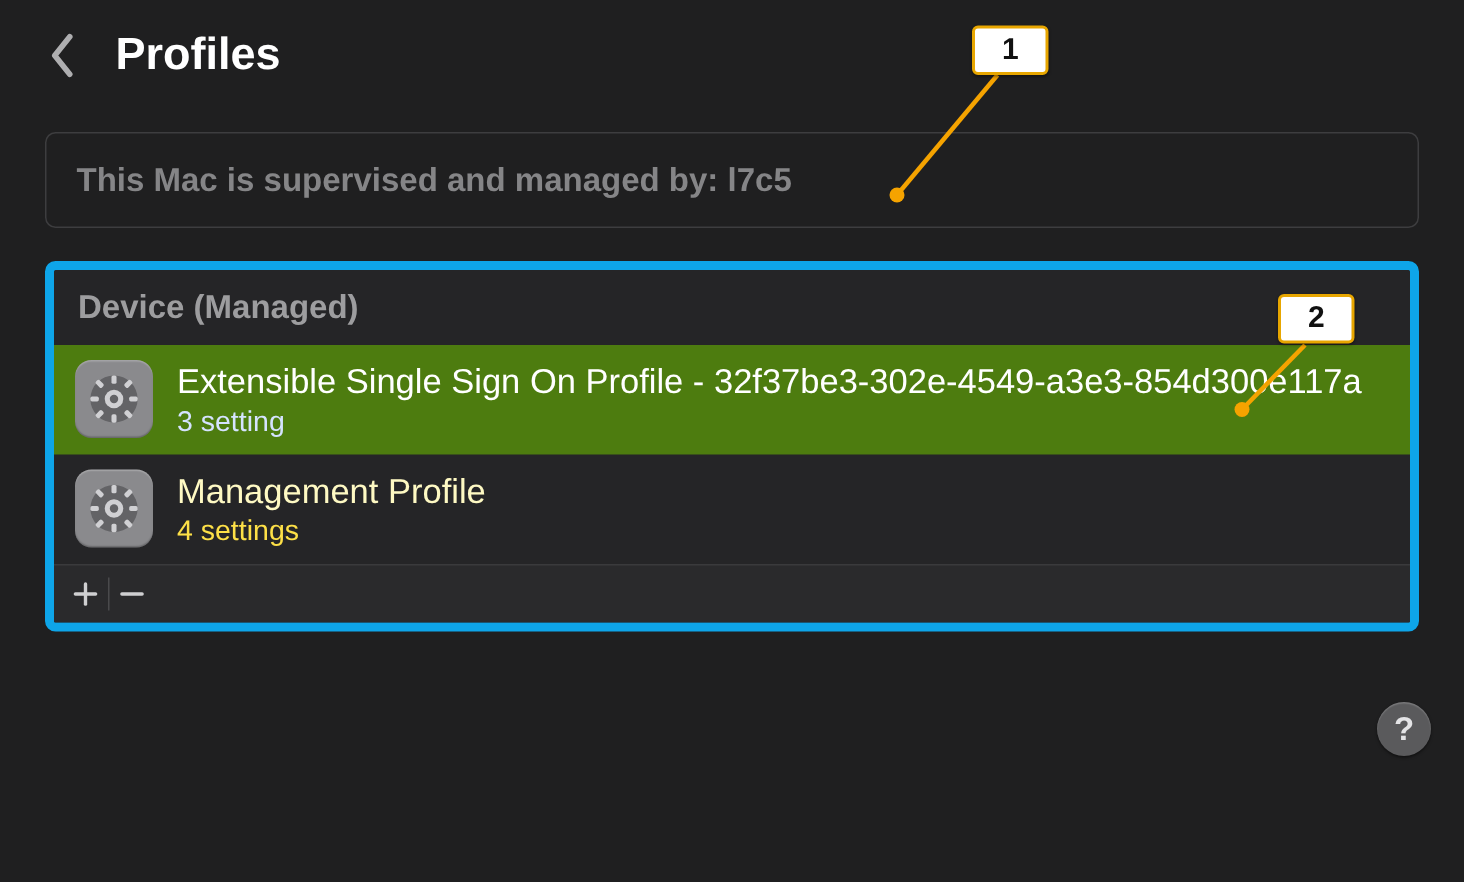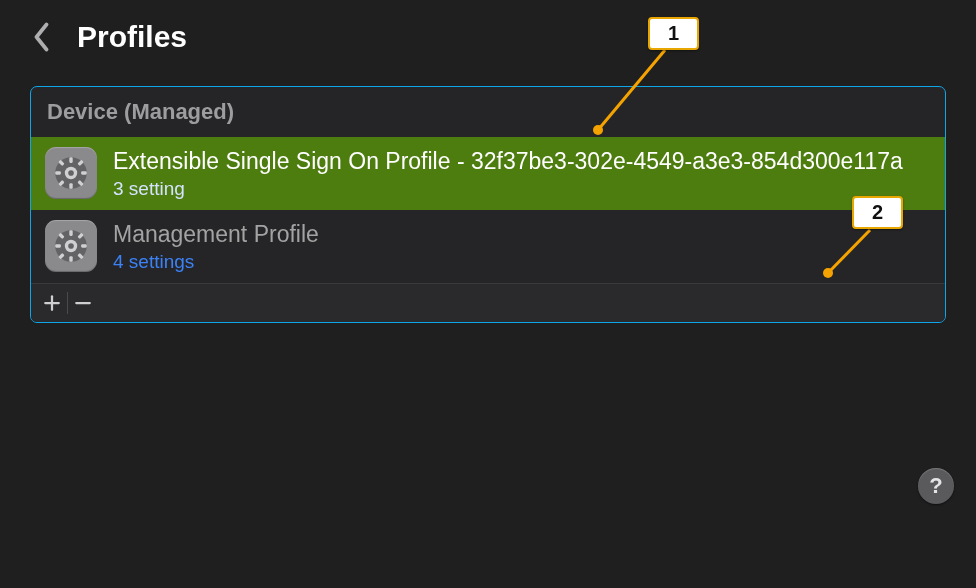--- a/index.html
+++ b/index.html
@@ -42,21 +42,21 @@
     border: 1px solid #3d3d3f;
     border-radius: 7px;
     padding: 18px 20px;
     font-size: 22px;
     font-weight: 600;
     color: #858587;
   }
 
   .profiles-panel {
     margin: 22px 30px 0 30px;
-    border: 1px solid #0ea5e9;
+    border: 6px solid #0ea5e9;
     border-radius: 7px;
     overflow: hidden;
     background: #252527;
   }
   .section-head {
     font-size: 22px;
     font-weight: 600;
     color: #9d9d9f;
     padding: 12px 16px 12px 16px;
   }
@@ -81,26 +81,26 @@
     align-items: center;
     justify-content: center;
     margin-right: 16px;
     box-shadow: inset 0 -1px 1px rgba(0,0,0,.25), inset 0 1px 1px rgba(255,255,255,.25);
   }
   .gear-icon svg { width: 36px; height: 36px; }
   .p-text { flex: 1 1 auto; }
   .p-name {
     font-size: 23px;
     font-weight: 500;
-    color: #a3a3a3;
+    color: #fef9c3;
     line-height: 1.25;
   }
   .p-sub {
     font-size: 19px;
-    color: #3b82f6;
+    color: #fde047;
     margin-top: 2px;
   }
 
   .footer-bar {
     display: flex;
     align-items: center;
     gap: 0;
     border-top: 1px solid #3a3a3c;
     background: #2a2a2c;
     height: 38px;
@@ -166,20 +166,21 @@
 
   <div class="header">
     <div class="back-chevron">
       <svg viewBox="0 0 14 24" fill="none" stroke="currentColor" stroke-width="3" stroke-linecap="round" stroke-linejoin="round">
         <polyline points="11,2 3,12 11,22"></polyline>
       </svg>
     </div>
     <div class="title">Profiles</div>
   </div>
 
+  <div class="info-box">This Mac is supervised and managed by: l7c5</div>
 
   <div class="profiles-panel">
     <div class="section-head">Device (Managed)</div>
 
     <div class="profile-row selected">
       <div class="gear-icon">
         <svg viewBox="0 0 64 64">
           <circle cx="32" cy="32" r="28" fill="#636366"></circle>
           <g fill="#d0d0d3">
             <circle cx="32" cy="32" r="11"></circle>

